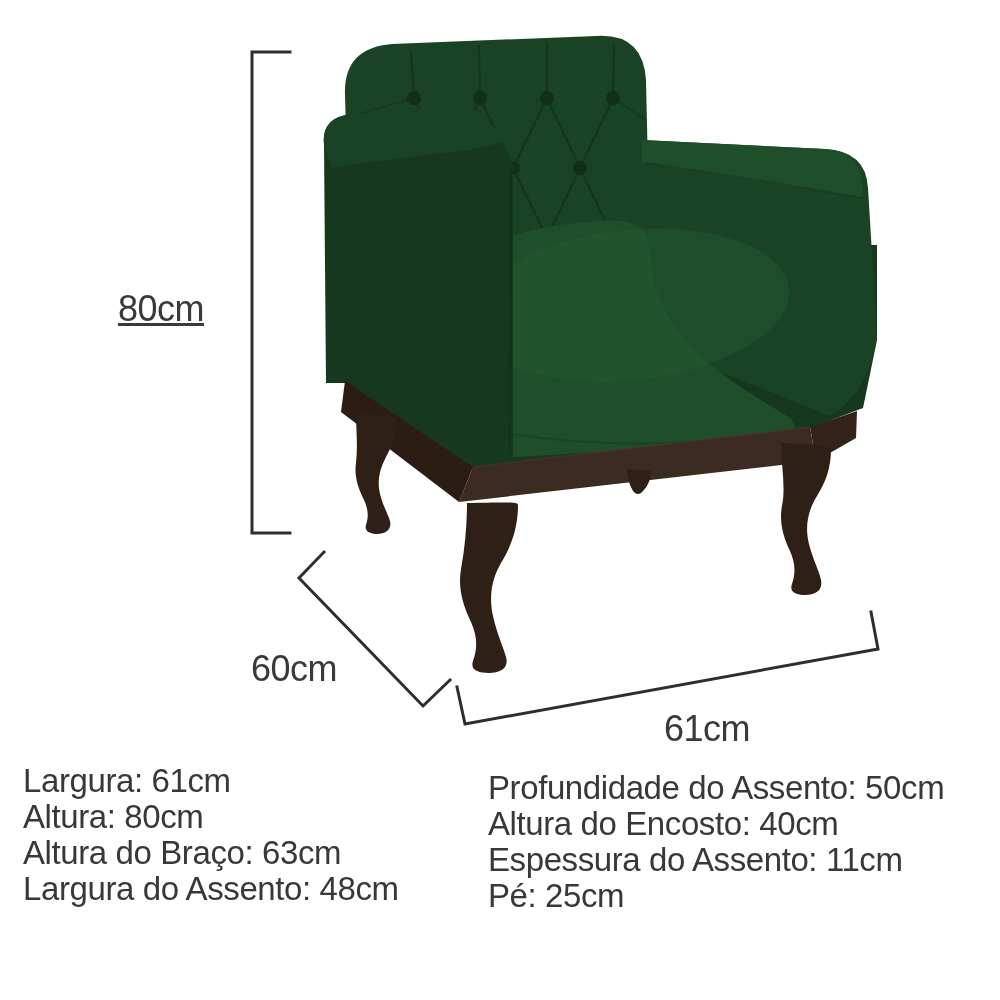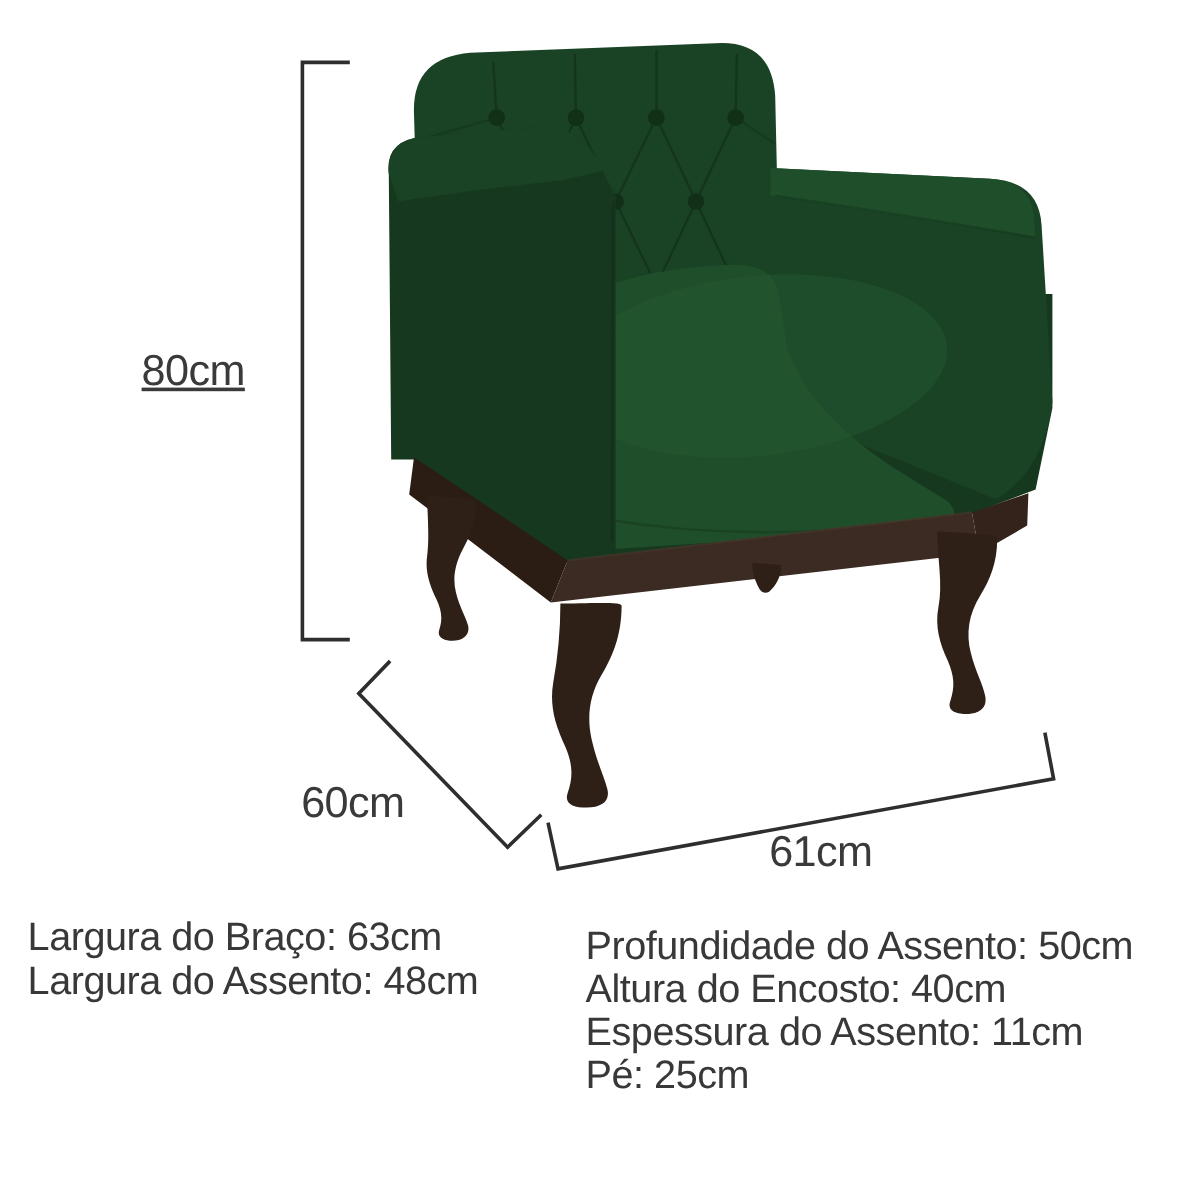--- a/index.html
+++ b/index.html
@@ -13,21 +13,21 @@
   .chair-svg{position:absolute;left:0;top:0;width:1000px;height:1000px;}
   .dim-label{
     position:absolute;
     font-size:36px;
     color:#3a3a3a;
     letter-spacing:-0.5px;
     white-space:nowrap;
   }
   #label-height{left:118px;top:288px;width:122px;text-align:left;text-decoration:underline;}
   #label-depth{left:228px;top:636px;width:132px;text-align:center;margin-top:12px;}
-  #label-width{left:618px;top:689px;width:132px;text-align:center;}
+  #label-width{left:618px;top:708px;width:132px;text-align:right;}
   .spec-col{
     position:absolute;
     font-size:33px;
     line-height:36px;
     color:#383838;
     letter-spacing:-0.4px;
     white-space:nowrap;
   }
   #specs-left{left:23px;top:763px;}
   #specs-right{left:488px;top:770px;}
@@ -97,21 +97,23 @@
       <polyline points="324,552 299,578 423,706 450,680"></polyline>
       <polyline points="457,687 465,724 878,649 871,612"></polyline>
     </g>
   </svg>
 
   <div class="dim-label" id="label-height">80cm</div>
   <div class="dim-label" id="label-depth">60cm</div>
   <div class="dim-label" id="label-width">61cm</div>
 
   <div class="spec-col" id="specs-left">
-    <div class="spec-line">Largura do Braço: 63cm</div>
+    <div class="spec-line">Largura: 61cm</div>
+    <div class="spec-line">Altura: 80cm</div>
+    <div class="spec-line">Altura do Braço: 63cm</div>
     <div class="spec-line">Largura do Assento: 48cm</div>
   </div>
 
   <div class="spec-col" id="specs-right">
     <div class="spec-line">Profundidade do Assento: 50cm</div>
     <div class="spec-line">Altura do Encosto: 40cm</div>
     <div class="spec-line">Espessura do Assento: 11cm</div>
     <div class="spec-line">Pé: 25cm</div>
   </div>
 

